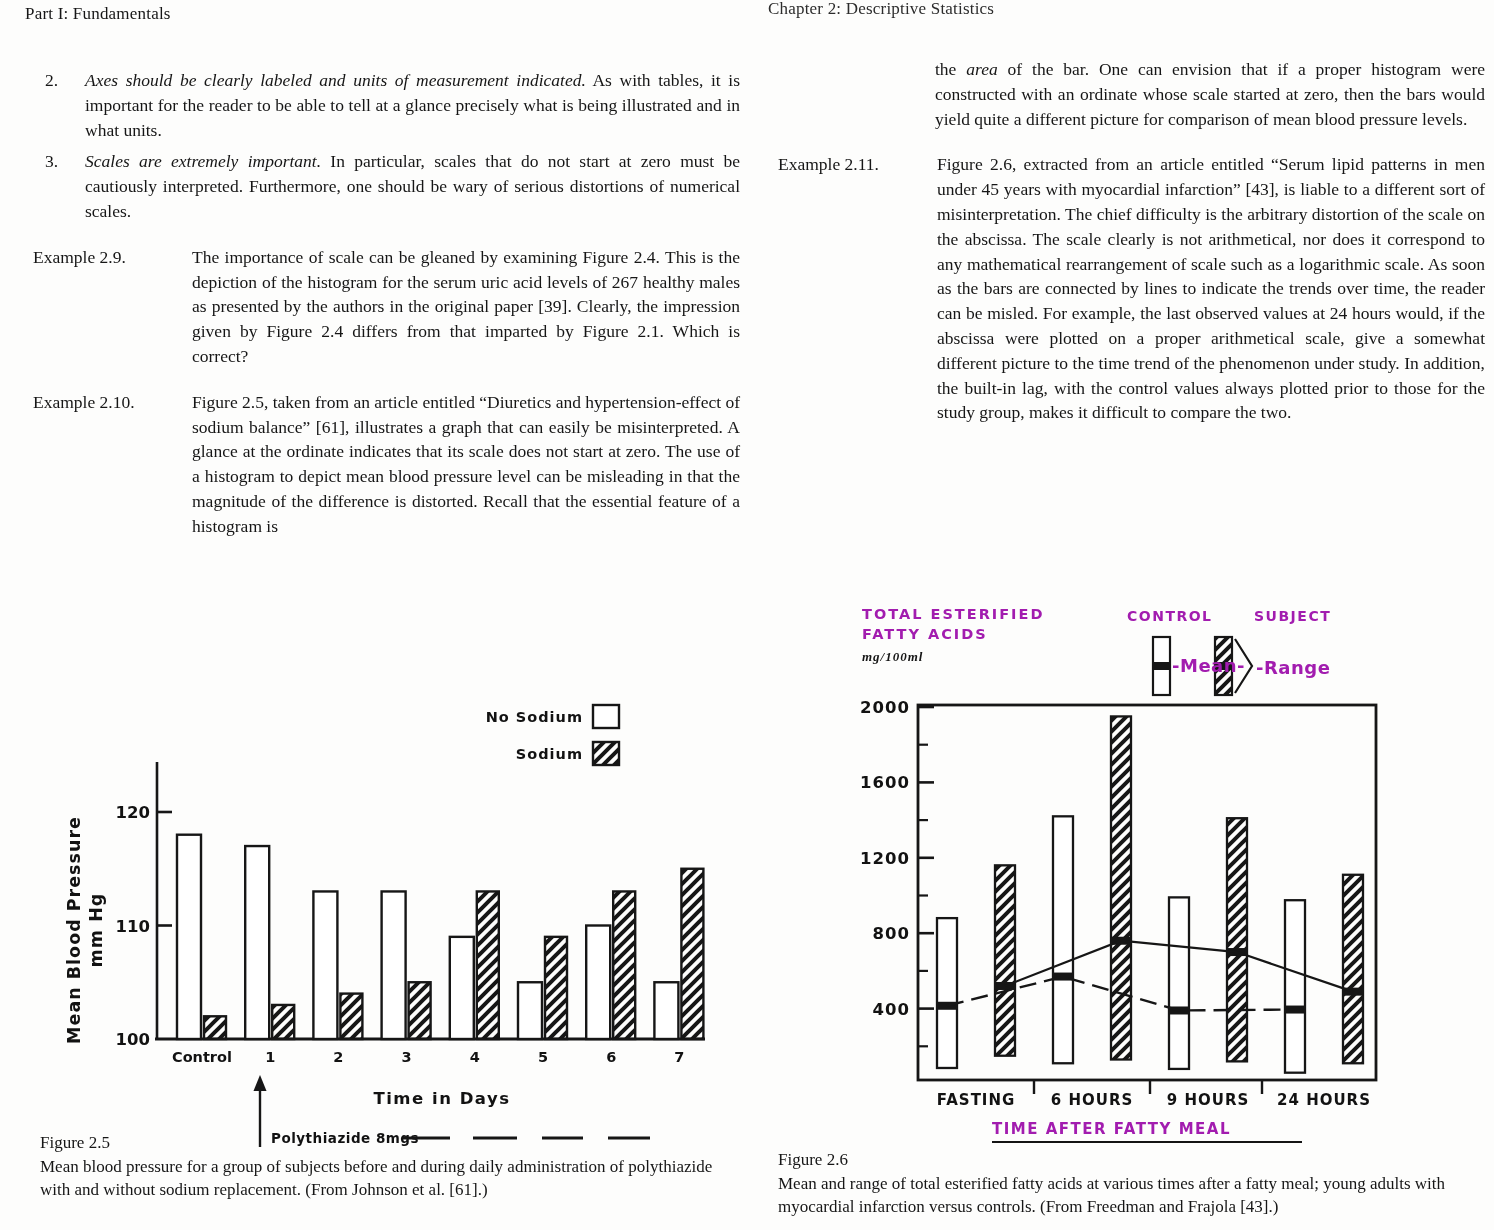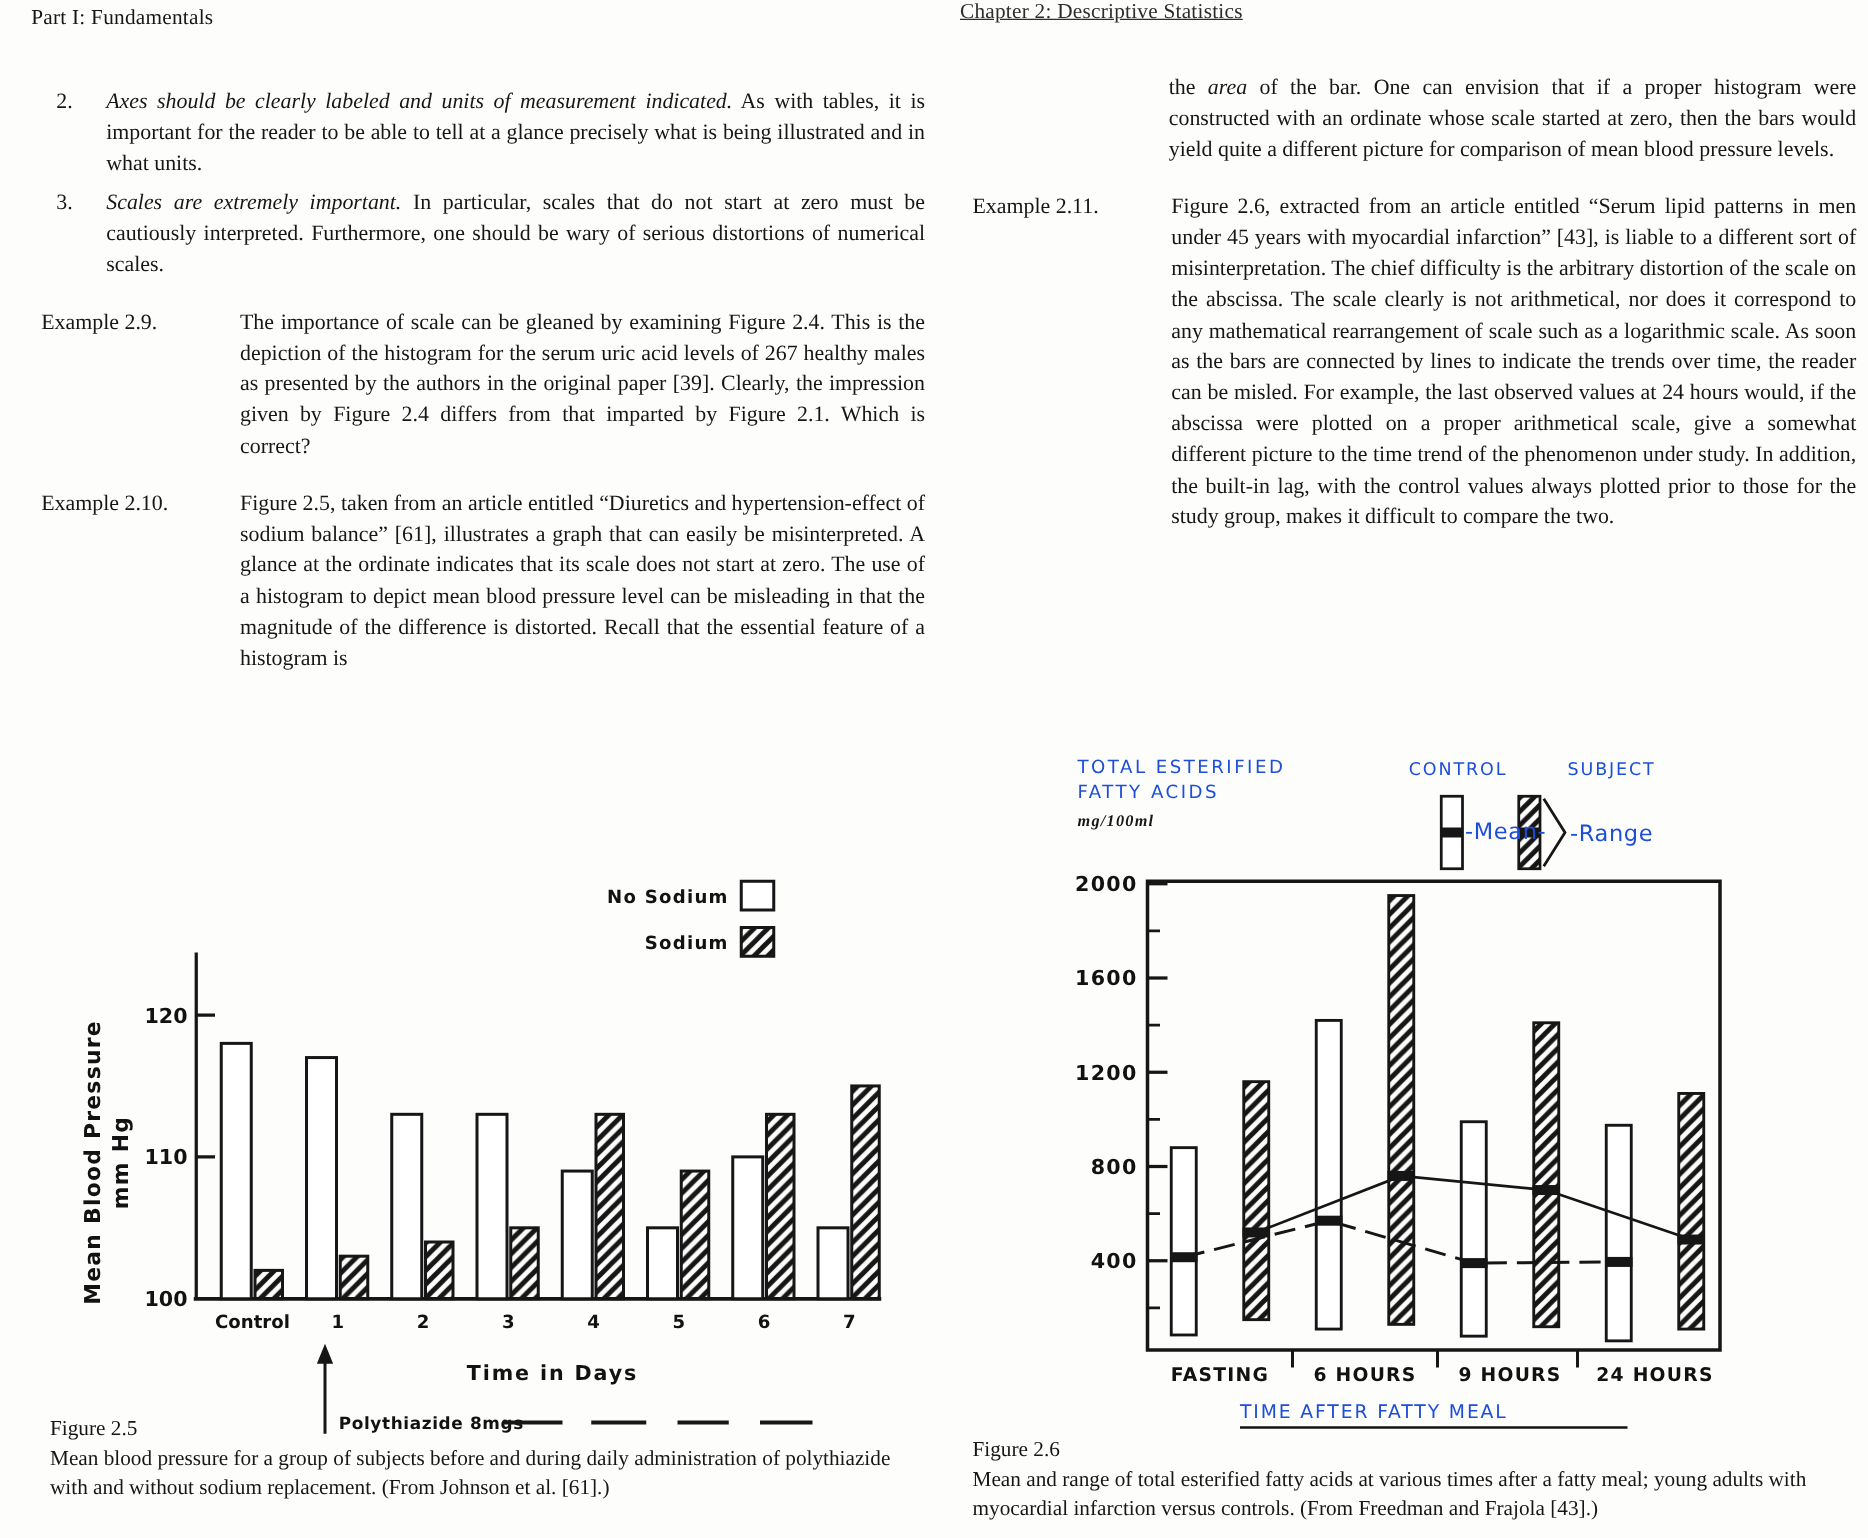--- a/index.html
+++ b/index.html
@@ -14,34 +14,34 @@
   .hdr-right{color:#2c2c2c;}
   .bodytext{font-size:17.5px;line-height:24.8px;text-align:justify;}
   .listitem{display:flex;margin-bottom:7px;}
   .listnum{width:40px;flex:none;padding-left:12px;}
   .listbody{flex:1;}
   .exrow{display:flex;margin-top:21px;}
   .exlabel{width:159px;flex:none;}
   .exbody{flex:1;}
   .indent{ text-indent:22px; }
   .caption{font-size:17px;line-height:23.5px;}
-  .chartlabel{font-family:"DejaVu Sans", sans-serif;font-weight:normal;color:#1d4ed8;}
+  .chartlabel{font-family:"DejaVu Sans", sans-serif;font-weight:bold;color:#a21caf;}
   .f6head{font-size:14.5px;letter-spacing:2px;}
   .f6units{font-family:"Liberation Serif",serif;font-style:italic;font-weight:bold;font-size:13px;letter-spacing:1px;}
   .f6leg{font-size:14px;letter-spacing:1.5px;}
   .f6mean{font-size:18px;letter-spacing:.5px;}
   .f6xtitle{font-size:15px;letter-spacing:1.5px;border-bottom:2.5px solid #141414;padding-bottom:3px;}
   svg text{fill:#121212;}
   .svgcat{font-family:"DejaVu Sans",sans-serif;font-weight:bold;}
 </style>
 </head>
 <body>
 
 <div class="abs hdr" style="left:25px;top:4px;">Part I: Fundamentals</div>
-<div class="abs hdr hdr-right" style="left:768px;top:-1px;text-decoration:underline;">Chapter 2: Descriptive Statistics</div>
+<div class="abs hdr hdr-right" style="left:768px;top:-1px;">Chapter 2: Descriptive Statistics</div>
 
 <div class="abs bodytext" style="left:33px;top:68px;width:707px;">
 
   <div class="listitem">
     <div class="listnum">2.</div>
     <div class="listbody"><i>Axes should be clearly labeled and units of measurement indicated.</i><span> As with tables, it is important for the reader to be able to tell at a glance precisely what is being illustrated and in what units.</span></div>
   </div>
 
   <div class="listitem">
     <div class="listnum">3.</div>

